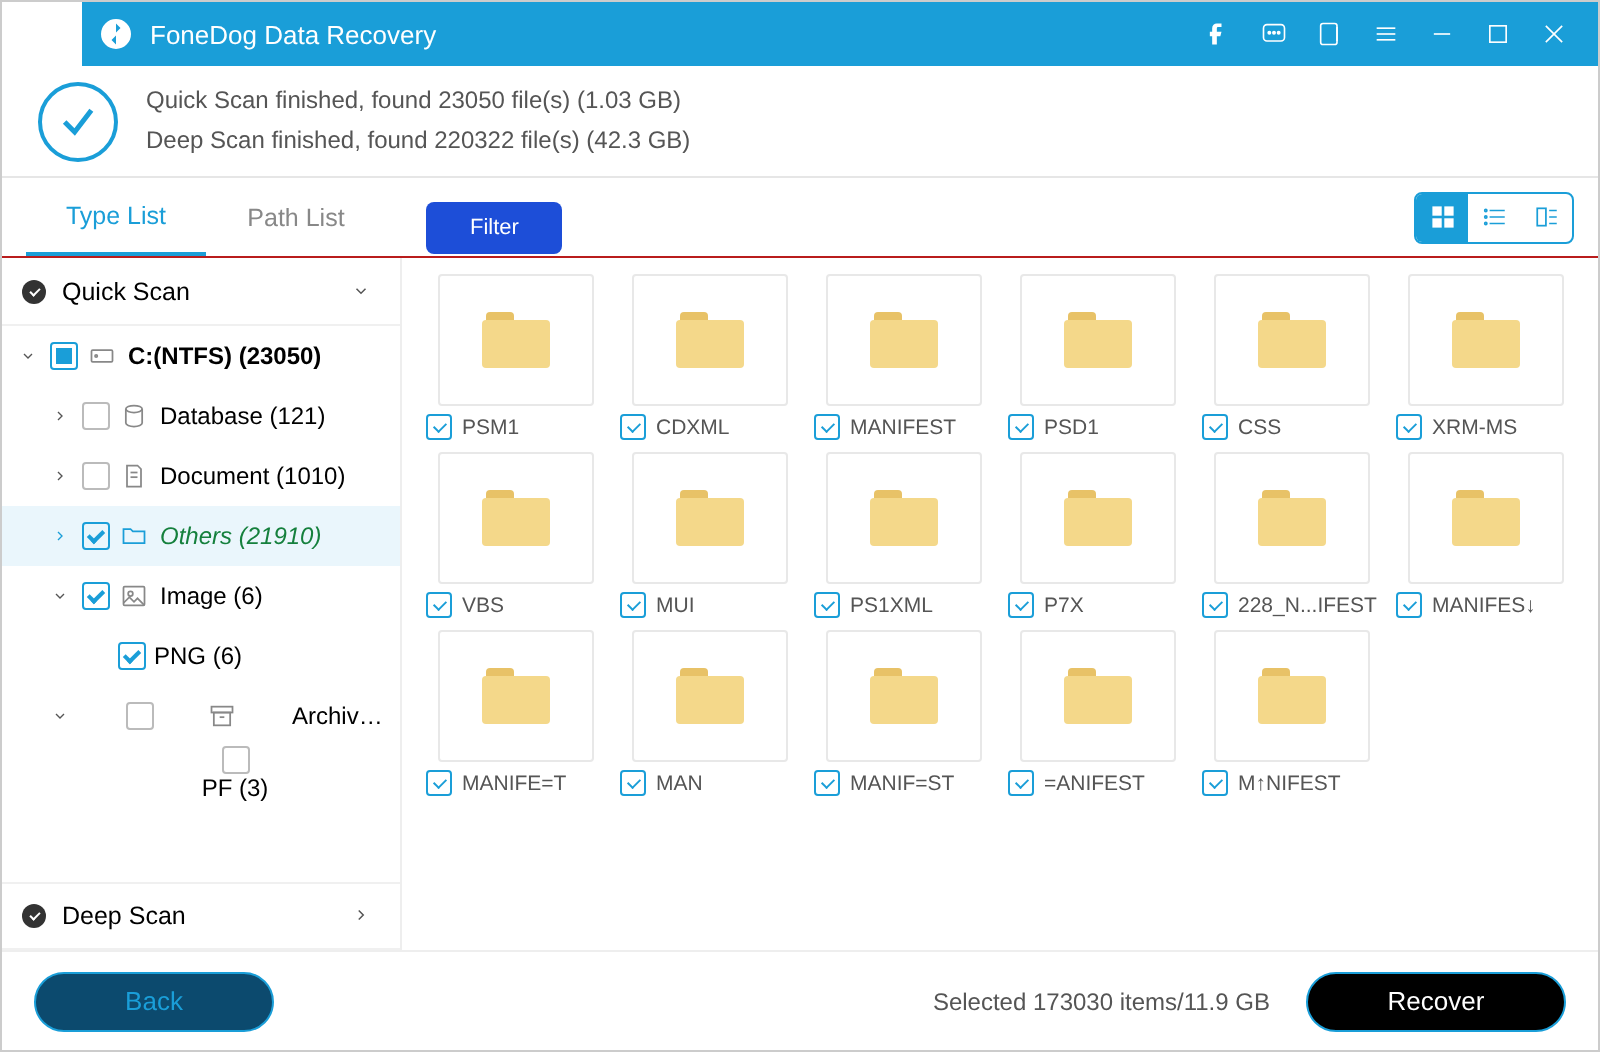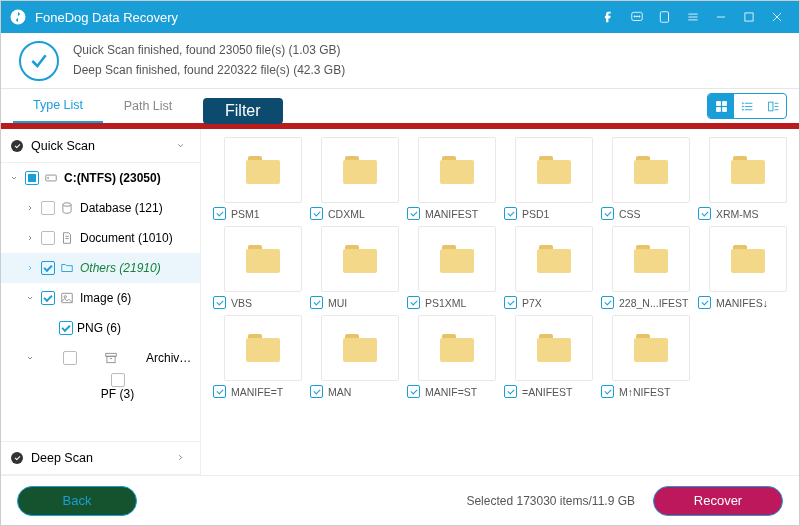--- a/index.html
+++ b/index.html
@@ -1,35 +1,35 @@
 <!DOCTYPE html>
 <html><head>
 <meta charset="utf-8">
 <style>
   *{box-sizing:border-box;margin:0;padding:0;font-family:"Segoe UI",Arial,sans-serif;}
   body{width:800px;height:526px;overflow:hidden;background:#fff;display:flex;flex-direction:column;border:1px solid #ccc;}
-  .titlebar{height:32px;background:#1a9ed8;display:flex;align-items:center;color:#fff;padding:0 8px;}
+  .titlebar{height:32px;background:#1a9ed8;display:flex;align-items:center;color:#fff;padding:0 8px;margin-left:40px;}
   .titlebar .logo{width:18px;height:18px;margin-right:8px;}
   .titlebar .logo svg{width:18px;height:18px;fill:#fff;}
   .titlebar .title{font-size:13px;flex:1;}
   .titlebar .win-btn{width:28px;height:32px;display:flex;align-items:center;justify-content:center;cursor:pointer;}
   .titlebar .win-btn svg{width:14px;height:14px;stroke:#fff;fill:none;stroke-width:1.4;}
   .status{height:56px;border-bottom:1px solid #e6e6e6;display:flex;align-items:center;padding:0 18px;}
   .status .bigcheck{width:40px;height:40px;border:2px solid #1a9ed8;border-radius:50%;display:flex;align-items:center;justify-content:center;margin-right:14px;flex-shrink:0;}
   .status .bigcheck svg{width:20px;height:20px;stroke:#1a9ed8;stroke-width:3;fill:none;}
   .status .lines{font-size:12px;color:#555;line-height:1.6;}
-  .toolbar{height:40px;display:flex;align-items:center;padding:0 12px;gap:10px;border-bottom:6px solid #b91c1c;}
+  .toolbar{height:40px;display:flex;align-items:center;padding:0 12px;gap:20px;border-bottom:1px solid #b91c1c;}
   .tabs{display:flex;height:100%;}
   .tab{width:90px;display:flex;align-items:center;justify-content:center;font-size:12.5px;color:#888;cursor:pointer;}
   .tab.active{color:#1a9ed8;border-bottom:2px solid #1a9ed8;}
   .searchbox{position:relative;width:200px;height:26px;}
   .searchbox input{width:100%;height:100%;border:1px solid #ddd;border-radius:4px;padding:0 28px 0 10px;font-size:12px;outline:none;color:#333;}
   .searchbox .sicn{position:absolute;right:8px;top:5px;width:14px;height:14px;}
   .searchbox .sicn svg{stroke:#aaa;fill:none;stroke-width:2;}
-  .filter-btn{height:26px;padding:0 22px;background:#0c4a6e;color:#fff;border:none;border-radius:4px;font-size:16px;cursor:pointer;margin-top:10px;}
+  .filter-btn{height:26px;padding:0 22px;background:#1d4ed8;color:#fff;border:none;border-radius:4px;font-size:11px;cursor:pointer;margin-top:10px;}
   .spacer{flex:1;}
   .viewmodes{display:flex;border:1px solid #1a9ed8;border-radius:4px;overflow:hidden;}
   .vm{width:26px;height:24px;display:flex;align-items:center;justify-content:center;cursor:pointer;}
   .vm.active{background:#1a9ed8;}
   .vm svg{width:13px;height:13px;stroke-width:1.6;}
   .vm.active svg{stroke:#fff;fill:#fff;}
   .vm:not(.active) svg{stroke:#1a9ed8;fill:none;}
   .main{flex:1;display:flex;min-height:0;}
   .sidebar{width:200px;border-right:1px solid #eee;overflow:auto;font-size:12px;display:flex;flex-direction:column;}
   .tree{flex:0 0 auto;}
@@ -50,33 +50,33 @@
   .node.sel .tgl svg{stroke:#1a9ed8;}
   .hdrnode{height:34px;display:flex;align-items:center;padding:0 10px;cursor:pointer;border-bottom:1px solid #f0f0f0;}
   .hdrnode.ds{border-top:1px solid #f0f0f0;margin-top:auto;}
   .hdrnode .dot{width:12px;height:12px;background:#333;border-radius:50%;margin-right:8px;flex-shrink:0;display:flex;align-items:center;justify-content:center;}
   .hdrnode .dot::after{content:"";width:4px;height:2px;border-left:1.5px solid #fff;border-bottom:1.5px solid #fff;transform:rotate(-45deg);margin-top:-1px;}
   .hdrnode .txt{flex:1;font-size:12.5px;}
   .hdrnode .tgl{width:14px;}
   .hdrnode .tgl svg{width:9px;height:9px;stroke:#555;stroke-width:2;fill:none;}
   .grid{flex:1;overflow:auto;padding:8px 12px;}
   .gridwrap{display:grid;grid-template-columns:repeat(6,1fr);gap:6px 8px;}
-  .cell{display:flex;flex-direction:column;align-items:flex-end;}
+  .cell{display:flex;flex-direction:column;align-items:center;}
   .thumb{width:78px;height:66px;border:1px solid #e8e8e8;border-radius:2px;display:flex;align-items:center;justify-content:center;}
   .folder{width:34px;height:28px;position:relative;}
   .folder::before{content:"";position:absolute;top:0;left:2px;width:14px;height:6px;background:#e8c267;border-radius:2px 2px 0 0;}
   .folder::after{content:"";position:absolute;top:4px;left:0;right:0;bottom:0;background:#f4d88a;border-radius:2px;}
   .label{margin-top:4px;display:flex;align-items:center;gap:5px;width:100%;}
   .label .chk{width:13px;height:13px;border:1px solid #1a9ed8;border-radius:2px;flex-shrink:0;display:flex;align-items:center;justify-content:center;}
   .label .chk::after{content:"";width:5px;height:3px;border-left:1.8px solid #1a9ed8;border-bottom:1.8px solid #1a9ed8;transform:rotate(-45deg);margin-top:-2px;}
   .label .nm{font-size:10.5px;color:#555;white-space:nowrap;overflow:hidden;text-overflow:ellipsis;flex:1;}
   .footer{height:50px;border-top:1px solid #eee;display:flex;align-items:center;padding:0 16px;}
-  .btn{height:30px;border-radius:15px;font-size:13px;cursor:pointer;border:1px solid;background:#14532d;}
+  .btn{height:30px;border-radius:15px;font-size:13px;cursor:pointer;border:1px solid;background:#0c4a6e;}
   .btn.back{width:120px;border-color:#1a9ed8;color:#1a9ed8;}
-  .btn.recover{width:130px;border-color:#1a9ed8;background:#be185d;color:#fff;}
+  .btn.recover{width:130px;border-color:#1a9ed8;background:#000000;color:#fff;}
   .footer .stats{flex:1;text-align:right;font-size:12px;color:#555;margin-right:18px;}
   ::-webkit-scrollbar{width:6px;height:6px;}
   ::-webkit-scrollbar-thumb{background:#ddd;border-radius:3px;}
 </style>
 </head>
 <body>
 
 <div class="titlebar">
   <span class="logo">
     <svg viewBox="0 0 24 24">

